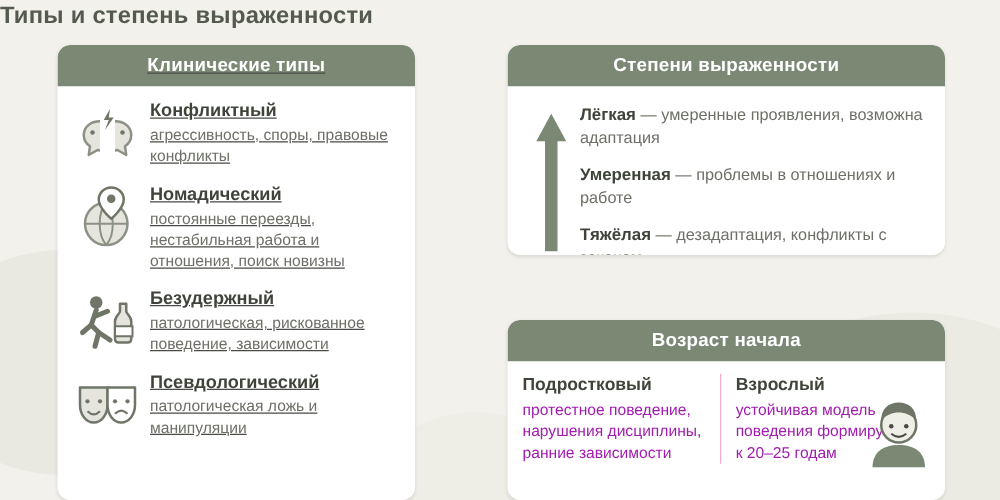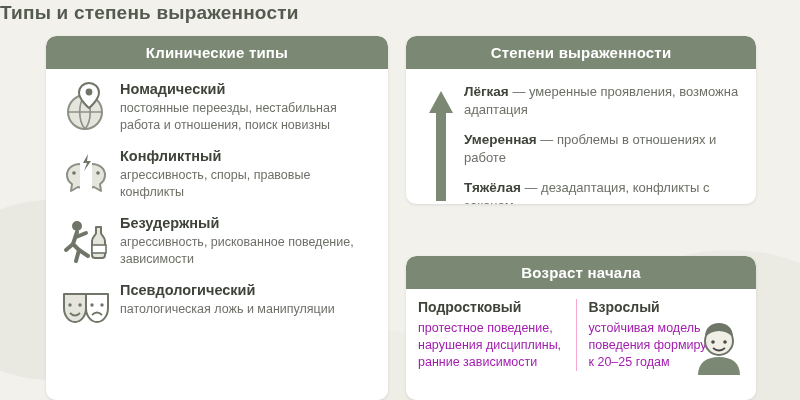--- a/index.html
+++ b/index.html
@@ -49,21 +49,21 @@
     background: #7b8874;
     color: #ffffff;
     text-align: center;
     font-weight: bold;
     font-size: 15px;
     padding: 8px 6px 8px 6px;
     letter-spacing: .2px;
   }
 
   
-  #card-clinical { left: 46px; top: 36px; width: 342px; height: 364px; }
+  #card-clinical { left: 46px; top: 36px; width: 286px; height: 364px; text-decoration: underline; }
   #card-clinical .card-header { border-radius: 10px 10px 0 0; }
   .types-list { padding: 10px 12px 0 12px; }
   .type-row {
     display: flex;
     align-items: flex-start;
     margin-bottom: 11px;
   }
   .type-icon {
     width: 56px;
     height: 56px;
@@ -152,65 +152,65 @@
 
 <div class="page-title">Типы и степень выраженности</div>
 
 <div class="card" id="card-clinical">
   <div class="card-header">Клинические типы</div>
   <div class="types-list">
 
     <div class="type-row">
       <div class="type-icon">
         <svg width="56" height="56" viewBox="0 0 56 56">
+          <path d="M22 18 c-8 0-13 5-13 11 0 4 2 7 5 9 l-1 7 7-4 c1 .3 2 .4 2 .4" fill="#e6e5dd" stroke="#8b9184" stroke-width="2" stroke-linejoin="round"></path>
+          <path d="M34 18 c8 0 13 5 13 11 0 4-2 7-5 9 l1 7-7-4 c-1 .3-2 .4-2 .4" fill="#e6e5dd" stroke="#8b9184" stroke-width="2" stroke-linejoin="round"></path>
+          <circle cx="16" cy="27" r="1.8" fill="#6f7668"></circle>
+          <circle cx="40" cy="27" r="1.8" fill="#6f7668"></circle>
+          <path d="M30 8 l-5 9 h4 l-3 8 7-10 h-4 z" fill="#6f7668"></path>
+        </svg>
+      </div>
+      <div class="type-text">
+        <div class="type-name">Конфликтный</div>
+        <div class="type-desc">агрессивность, споры, правовые конфликты</div>
+      </div>
+    </div>
+
+    <div class="type-row">
+      <div class="type-icon">
+        <svg width="56" height="56" viewBox="0 0 56 56">
           <circle cx="27" cy="33" r="17" fill="#e6e5dd" stroke="#8b9184" stroke-width="2"></circle>
           <path d="M10 33 H44" stroke="#8b9184" stroke-width="1.6" fill="none"></path>
           <path d="M27 16 C20 24 20 42 27 50" stroke="#8b9184" stroke-width="1.6" fill="none"></path>
           <path d="M27 16 C34 24 34 42 27 50" stroke="#8b9184" stroke-width="1.6" fill="none"></path>
           <path d="M31 4 c-5.5 0-10 4.3-10 9.6 0 7.2 10 15.4 10 15.4s10-8.2 10-15.4C41 8.3 36.5 4 31 4z" fill="#ffffff" stroke="#6f7668" stroke-width="2"></path>
           <circle cx="31" cy="13" r="3.4" fill="#6f7668"></circle>
         </svg>
       </div>
       <div class="type-text">
         <div class="type-name">Номадический</div>
         <div class="type-desc">постоянные переезды, нестабильная работа и отношения, поиск новизны</div>
-      </div>
-    </div>
-
-    <div class="type-row">
-      <div class="type-icon">
-        <svg width="56" height="56" viewBox="0 0 56 56">
-          <path d="M22 18 c-8 0-13 5-13 11 0 4 2 7 5 9 l-1 7 7-4 c1 .3 2 .4 2 .4" fill="#e6e5dd" stroke="#8b9184" stroke-width="2" stroke-linejoin="round"></path>
-          <path d="M34 18 c8 0 13 5 13 11 0 4-2 7-5 9 l1 7-7-4 c-1 .3-2 .4-2 .4" fill="#e6e5dd" stroke="#8b9184" stroke-width="2" stroke-linejoin="round"></path>
-          <circle cx="16" cy="27" r="1.8" fill="#6f7668"></circle>
-          <circle cx="40" cy="27" r="1.8" fill="#6f7668"></circle>
-          <path d="M30 8 l-5 9 h4 l-3 8 7-10 h-4 z" fill="#6f7668"></path>
-        </svg>
-      </div>
-      <div class="type-text">
-        <div class="type-name">Конфликтный</div>
-        <div class="type-desc">агрессивность, споры, правовые конфликты</div>
       </div>
     </div>
 
     <div class="type-row">
       <div class="type-icon">
         <svg width="56" height="56" viewBox="0 0 56 56">
           <circle cx="19" cy="13" r="5" fill="#6f7668"></circle>
           <path d="M19 19 l-4 12 6 6 -3 11" stroke="#6f7668" stroke-width="4" fill="none" stroke-linecap="round" stroke-linejoin="round"></path>
           <path d="M15 31 l-7 6" stroke="#6f7668" stroke-width="4" fill="none" stroke-linecap="round"></path>
           <path d="M21 37 l9 6" stroke="#6f7668" stroke-width="4" fill="none" stroke-linecap="round"></path>
           <path d="M18 24 l10-4" stroke="#6f7668" stroke-width="4" fill="none" stroke-linecap="round"></path>
           <path d="M38 14 h5 v6 c0 2 4 4 4 8 v14 c0 2-1 3-3 3 h-7 c-2 0-3-1-3-3 V28 c0-4 4-6 4-8 z" fill="#e6e5dd" stroke="#6f7668" stroke-width="2" stroke-linejoin="round"></path>
           <rect x="34" y="32" width="14" height="8" fill="#ffffff" stroke="#6f7668" stroke-width="1.6"></rect>
         </svg>
       </div>
       <div class="type-text">
         <div class="type-name">Безудержный</div>
-        <div class="type-desc">агрессивность, рискованное поведение, зависимости</div>
+        <div class="type-desc">патологическая, рискованное поведение, зависимости</div>
       </div>
     </div>
 
     <div class="type-row">
       <div class="type-icon">
         <svg width="56" height="56" viewBox="0 0 56 56">
           <path d="M6 14 h22 v14 c0 8-5 14-11 14S6 36 6 28 z" fill="#e6e5dd" stroke="#6f7668" stroke-width="2" stroke-linejoin="round"></path>
           <circle cx="12" cy="25" r="1.7" fill="#6f7668"></circle>
           <circle cx="22" cy="25" r="1.7" fill="#6f7668"></circle>
           <path d="M12 33 q5 5 10 0" stroke="#6f7668" stroke-width="1.8" fill="none"></path>

